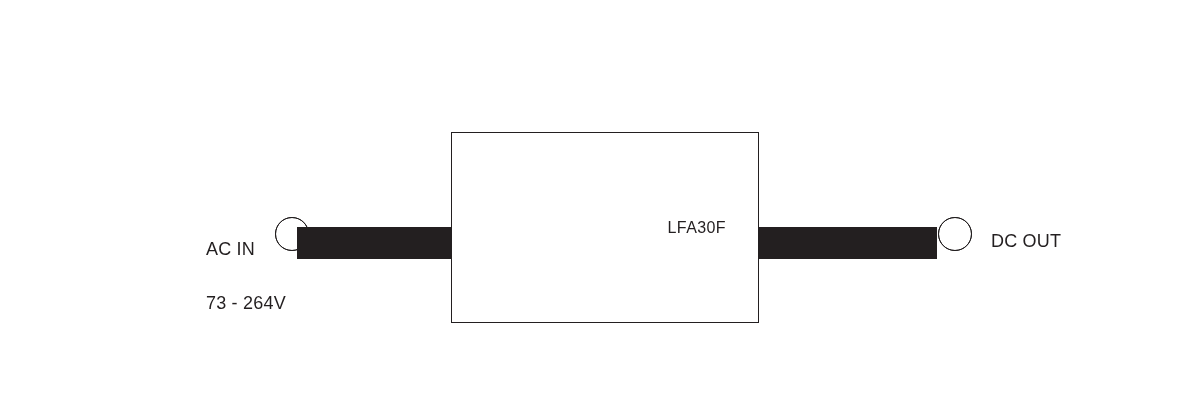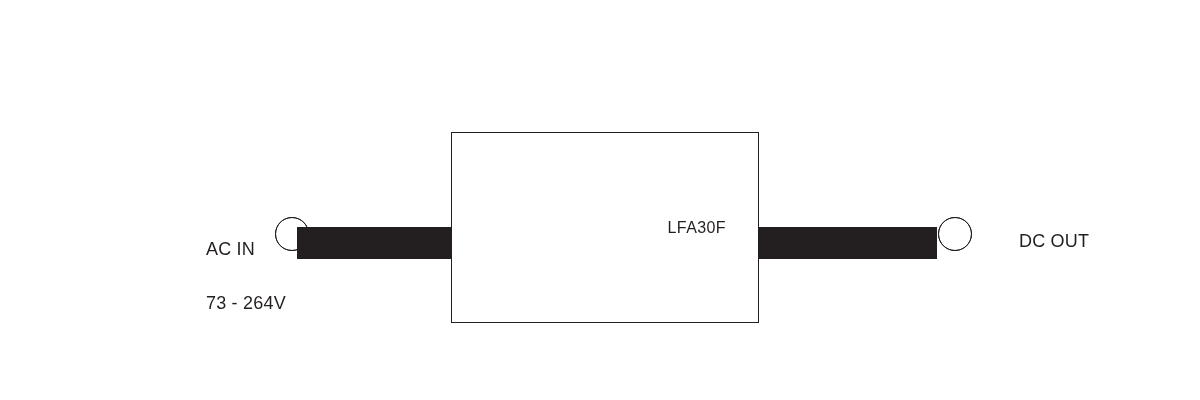--- a/index.html
+++ b/index.html
@@ -83,21 +83,20 @@
 
   
   .output-label {
     position: absolute;
     left: 943px;
     top: 182px;
     font-size: 18px;
     line-height: 22px;
     letter-spacing: 0.2px;
     white-space: nowrap;
-    margin-left: 28px;
   }
 </style>
 </head>
 <body>
 
 <div class="canvas">
 
   <div class="input-label">
     <div>AC IN</div>
     <div>73 - 264V</div>

